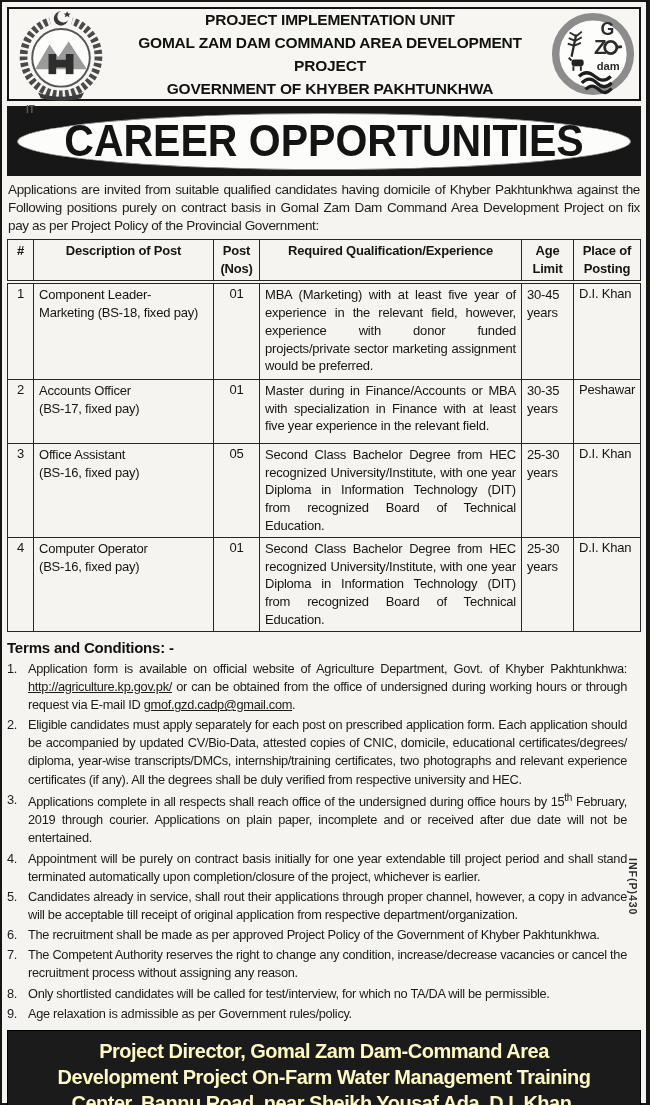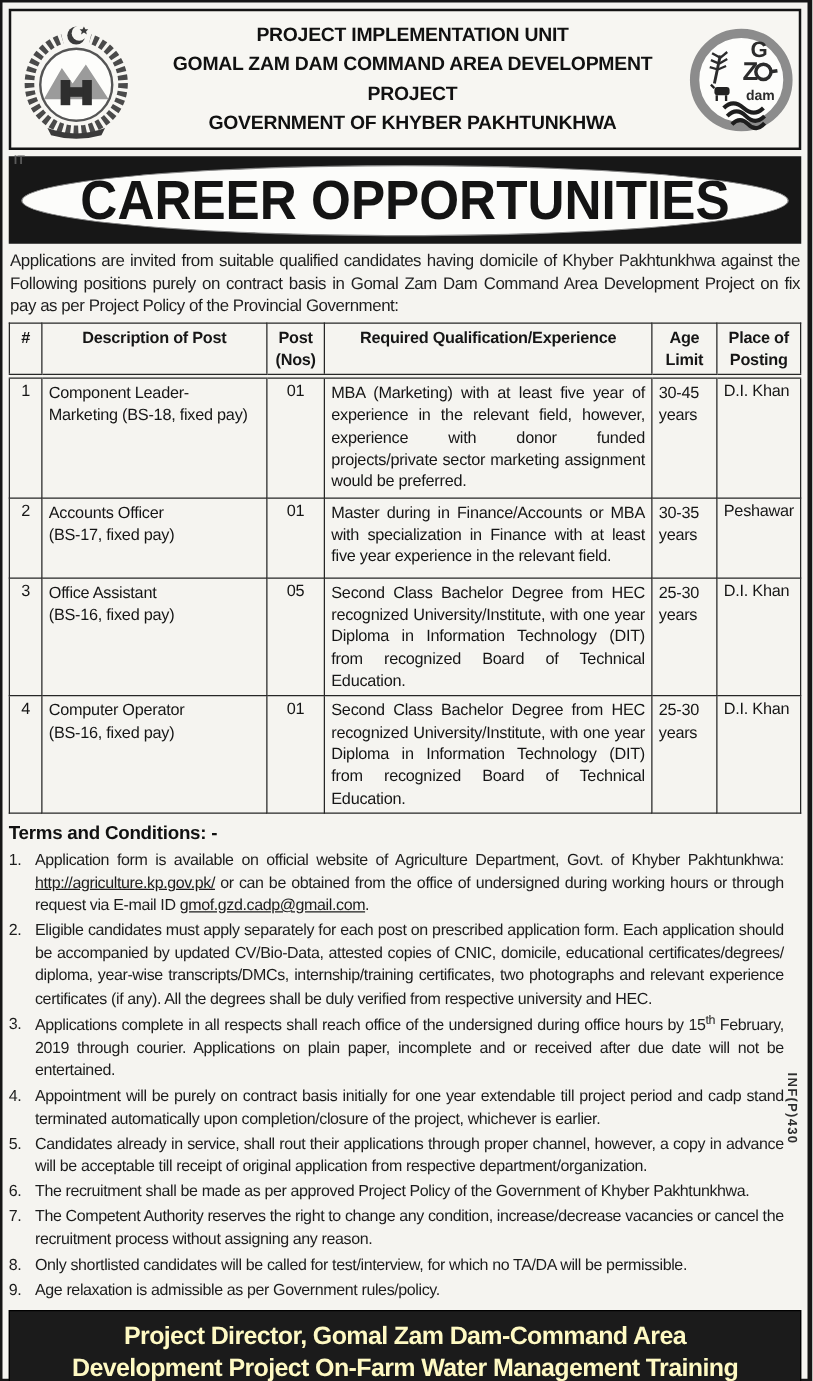--- a/index.html
+++ b/index.html
@@ -13,21 +13,21 @@
   .frame{
     position:absolute; inset:0;
     border:2px solid #161616;
     border-right-width:4px;
     padding:5px;
     background:#f5f4f0;
   }
   
   .header-box{
     border:2px solid #141414;
-    height:113px;
+    height:94px;
     display:flex; align-items:center;
     padding:2px 4px;
     background:#f7f6f2;
   }
   .crest{ flex:0 0 96px; height:96px; }
   .orgtext{ flex:1 1 auto; text-align:center; }
   .orgtext div{
     font-weight:bold; font-size:15.5px; line-height:1.5;
     letter-spacing:-0.2px; color:#111;
   }
@@ -40,21 +40,21 @@
   .banner .ellipse{
     width:614px; height:57px; background:#fcfcfa;
     border:1px solid #888; border-radius:50%;
     display:flex; align-items:center; justify-content:center;
   }
   .banner .ellipse span{
     font-size:41px; font-weight:bold; color:#141414;
     letter-spacing:0px; transform:scale(1,1.08); white-space:nowrap;
   }
   .stray{
-    position:absolute; top:-2px; left:4px;
+    position:absolute; top:-2px; left:19px;
     font-size:10px; font-weight:bold; color:#5a5a5a; z-index:2;
   }
   
   .intro{
     margin-top:5px; font-size:13.5px; line-height:1.33;
     letter-spacing:-0.35px; text-align:justify; color:#1e1e1e;
     padding:0 1px;
   }
   
   table.jobs{
@@ -234,21 +234,21 @@
 
     <div class="term">
       <span class="tno">3.</span>
       <span class="ttext">
         <span>Applications complete in all respects shall reach office of the undersigned during office hours by 15</span><span class="sup">th</span><span> February, 2019 through courier. Applications on plain paper, incomplete and or received after due date will not be entertained.</span>
       </span>
     </div>
 
     <div class="term">
       <span class="tno">4.</span>
-      <span class="ttext">Appointment will be purely on contract basis initially for one year extendable till project period and cadp stand terminated automatically upon completion/closure of the project, whichever is earlier.</span>
+      <span class="ttext">Appointment will be purely on contract basis initially for one year extendable till project period and shall stand terminated automatically upon completion/closure of the project, whichever is earlier.</span>
     </div>
 
     <div class="term">
       <span class="tno">5.</span>
       <span class="ttext">Candidates already in service, shall rout their applications through proper channel, however, a copy in advance will be acceptable till receipt of original application from respective department/organization.</span>
     </div>
 
     <div class="term">
       <span class="tno">6.</span>
       <span class="ttext">The recruitment shall be made as per approved Project Policy of the Government of Khyber Pakhtunkhwa.</span>

